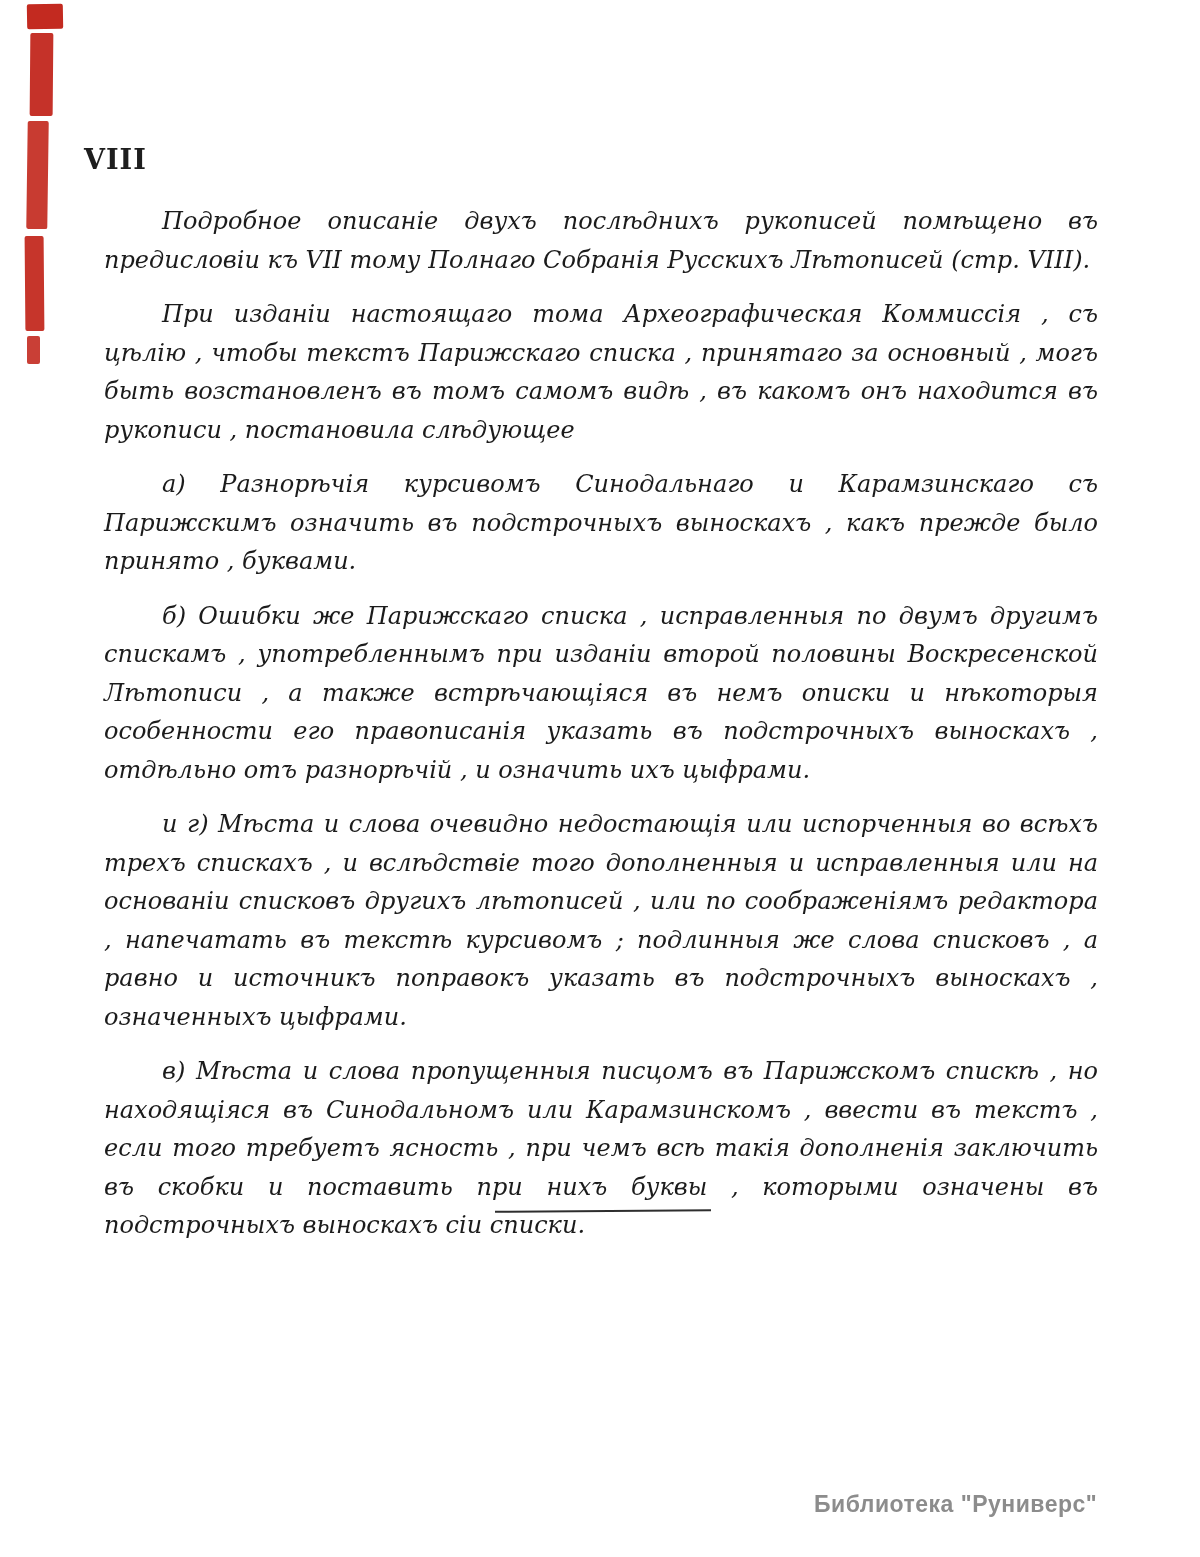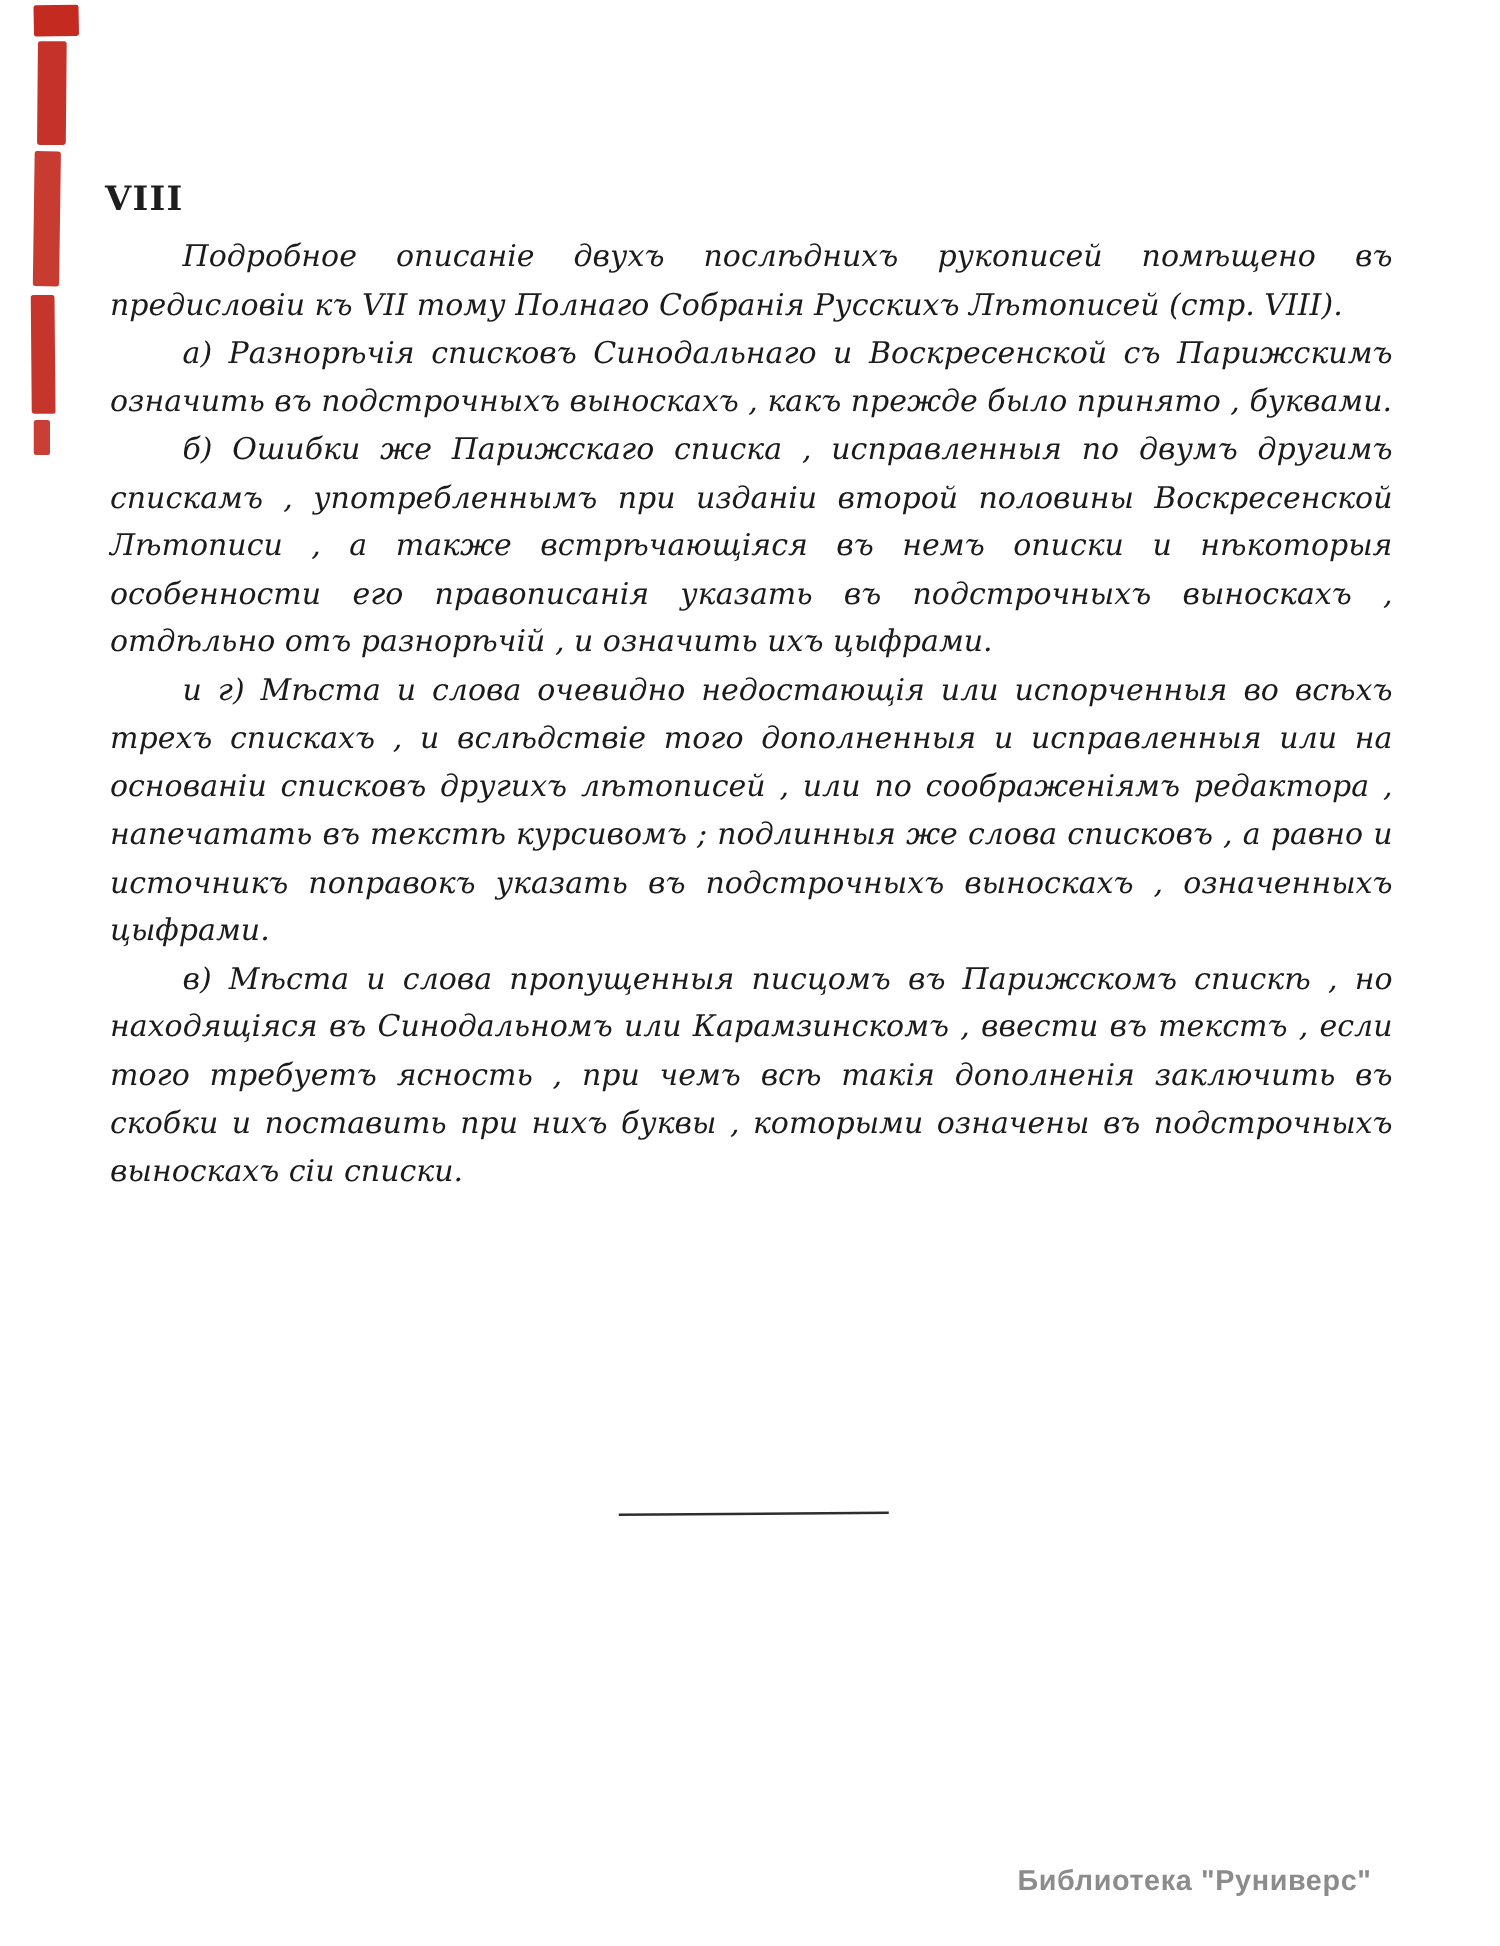--- a/index.html
+++ b/index.html
@@ -41,21 +41,21 @@
     left: 88px;
     top: 186px;
     width: 1026px;
     color: #1b1b1b;
     font-style: italic;
     font-size: 24px;
     line-height: 38.5px;
     text-align: justify;
   }
   .body-text p {
-    margin: 0;
+    margin: 16px;
     text-indent: 58px;
   }
   .divider {
     position: absolute;
     left: 495px;
     top: 1210px;
     width: 216px;
     height: 2px;
     background: #2e2e2e;
     transform: rotate(-0.4deg);
@@ -80,21 +80,22 @@
   <div class="scan-mark m1" style="background-color: rgb(195, 42, 32);"></div>
   <div class="scan-mark m2" style="background-color: rgb(195, 42, 32);"></div>
   <div class="scan-mark m3" style="background-color: rgb(195, 42, 32);"></div>
   <div class="scan-mark m4" style="background-color: rgb(195, 42, 32);"></div>
   <div class="scan-mark m5" style="background-color: rgb(195, 42, 32);"></div>
 
   <div class="page-number">VIII</div>
 
   <div class="body-text">
     <p>Подробное описаніе двухъ послѣднихъ рукописей помѣщено въ предисловіи къ VII тому Полнаго Собранія Русскихъ Лѣтописей (стр. VIII).</p>
-    <p>а) Разнорѣчія списковъ Синодальнаго и Воскресенской съ Парижскимъ означить въ подстрочныхъ выноскахъ , какъ прежде было принято , буквами.</p>
+    <p>При изданіи настоящаго тома Археографическая Коммиссія , съ цѣлію , чтобы текстъ Парижскаго списка , принятаго за основный , могъ быть возстановленъ въ томъ самомъ видѣ , въ какомъ онъ находится въ рукописи , постановила слѣдующее</p>
+    <p>а) Разнорѣчія курсивомъ Синодальнаго и Карамзинскаго съ Парижскимъ означить въ подстрочныхъ выноскахъ , какъ прежде было принято , буквами.</p>
     <p>б) Ошибки же Парижскаго списка , исправленныя по двумъ другимъ спискамъ , употребленнымъ при изданіи второй половины Воскресенской Лѣтописи , а также встрѣчающіяся въ немъ описки и нѣкоторыя особенности его правописанія указать въ подстрочныхъ выноскахъ , отдѣльно отъ разнорѣчій , и означить ихъ цыфрами.</p>
     <p>и г) Мѣста и слова очевидно недостающія или испорченныя во всѣхъ трехъ спискахъ , и вслѣдствіе того дополненныя и исправленныя или на основаніи списковъ другихъ лѣтописей , или по соображеніямъ редактора , напечатать въ текстѣ курсивомъ ; подлинныя же слова списковъ , а равно и источникъ поправокъ указать въ подстрочныхъ выноскахъ , означенныхъ цыфрами.</p>
     <p>в) Мѣста и слова пропущенныя писцомъ въ Парижскомъ спискѣ , но находящіяся въ Синодальномъ или Карамзинскомъ , ввести въ текстъ , если того требуетъ ясность , при чемъ всѣ такія дополненія заключить въ скобки и поставить при нихъ буквы , которыми означены въ подстрочныхъ выноскахъ сіи списки.</p>
   </div>
 
   <div class="divider"></div>
 
   <div class="watermark" style="color: rgb(140, 140, 140);">Библиотека "Руниверс"</div>
 
 </div>

